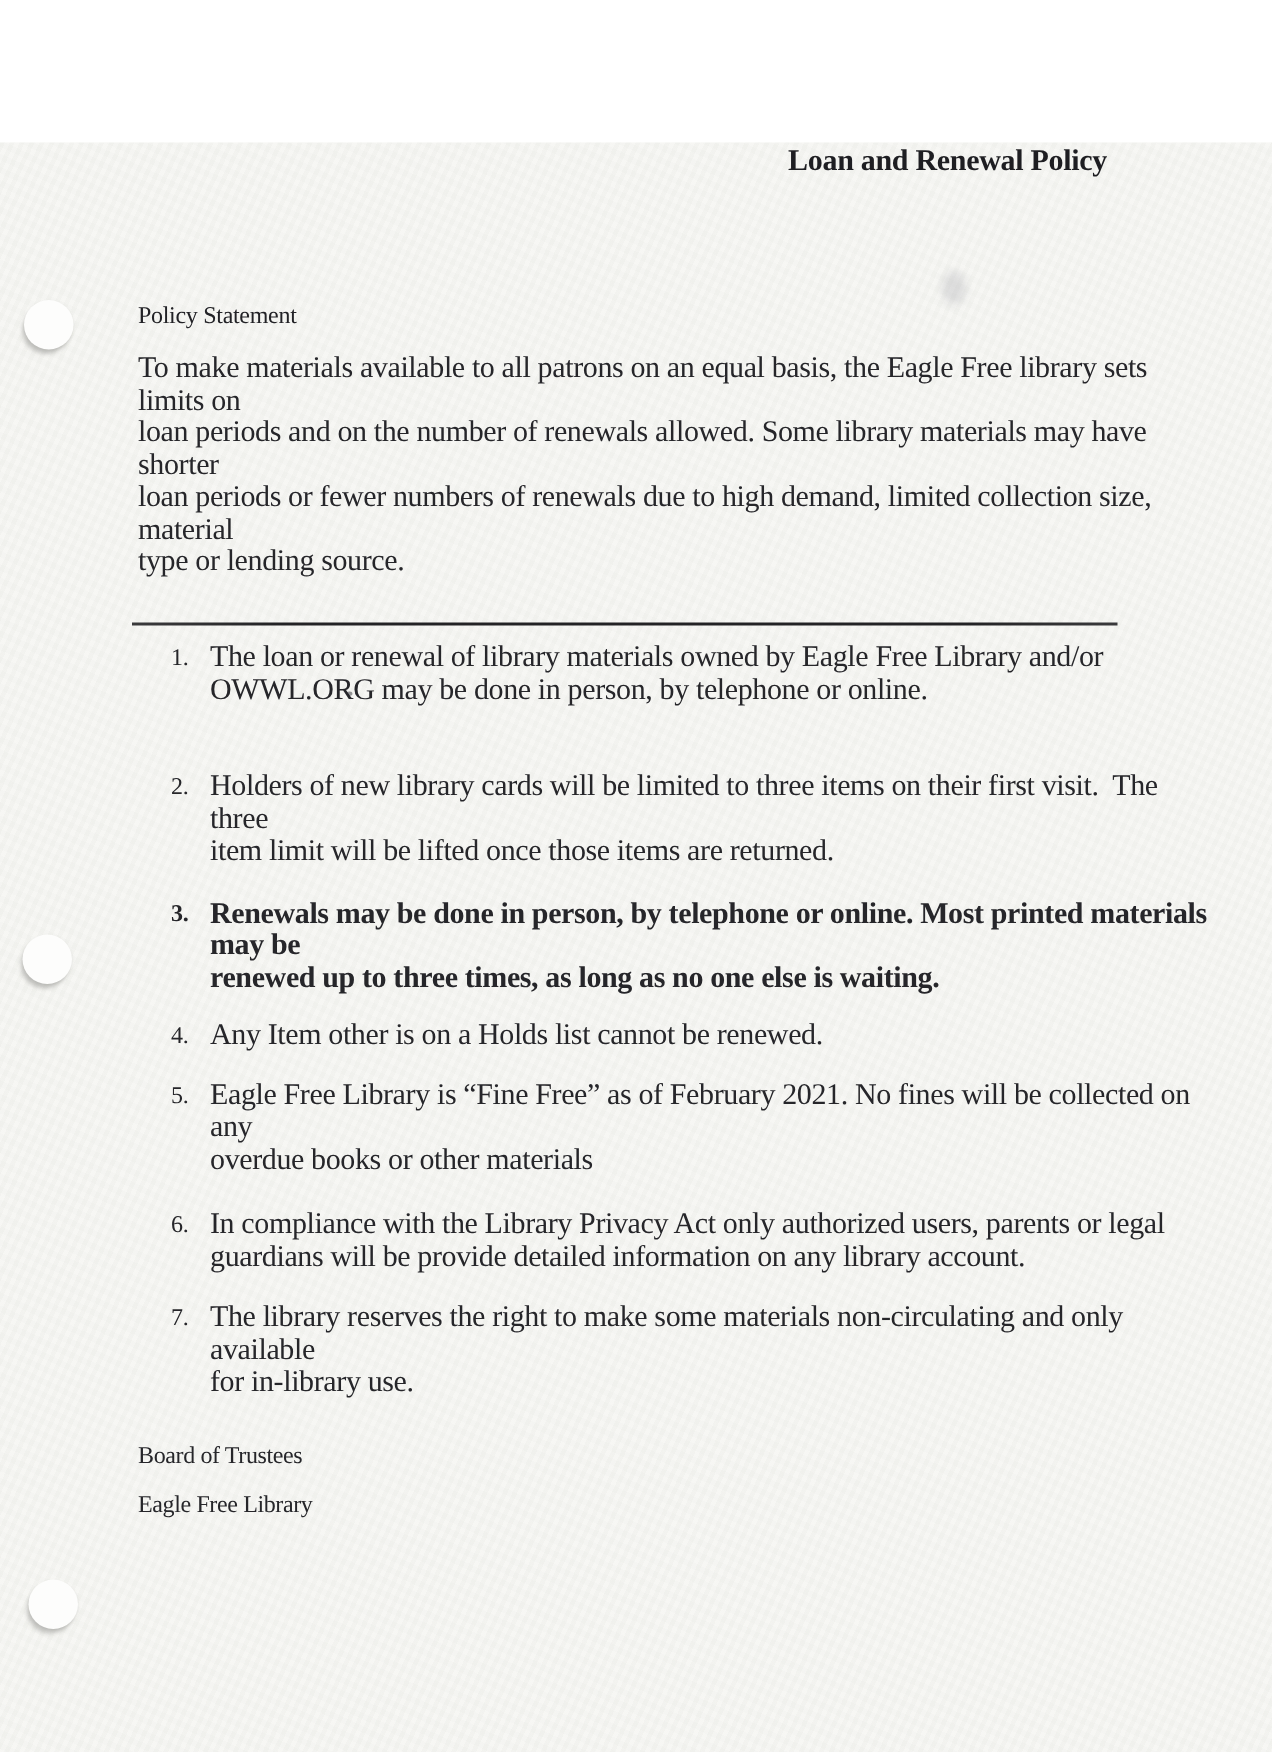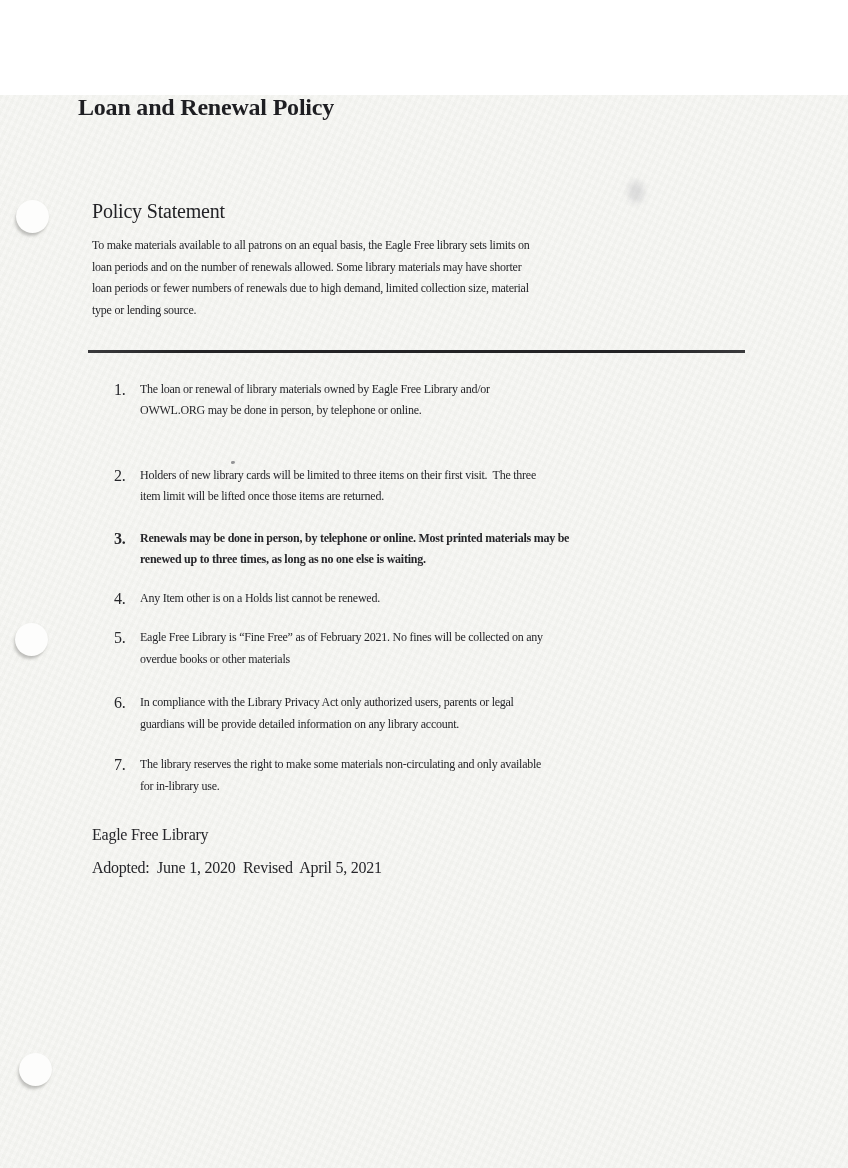--- a/index.html
+++ b/index.html
@@ -55,59 +55,59 @@
     width: 4px; height: 3px;
     background: rgba(95,95,100,0.65);
     border-radius: 50% 50% 60% 40%;
   }
 
   
   .doc-title {
     display: block;
     width: 660px;
     margin: 95px 0 0 -14px;
-    text-align: left;
-    font-size: 24px;
+    text-align: right;
+    font-size: 20px;
     font-weight: 700;
     line-height: 24px;
     letter-spacing: -0.2px;
     color: #1e1e22;
   }
 
   .section-heading {
-    font-size: 20px;
+    font-size: 16px;
     font-weight: 400;
     line-height: 24px;
     letter-spacing: -0.2px;
     color: #222226;
   }
   .ps-heading { margin-top: 80px; }
   .reg-heading { margin-top: 44px; }
 
   .body-text {
     white-space: pre-wrap;
-    font-size: 12px;
+    font-size: 20px;
     line-height: 21.5px;
     letter-spacing: -0.25px;
   }
 
   .ps-body { margin-top: 12px; }
 
   .rule {
     border: none;
     width: 657px;
     height: 2.5px;
     margin: 29px 0 0 -4px;
     background: linear-gradient(90deg, #3a3a3c, #232325 15%, #232325 85%, #3a3a3c);
   }
 
   .reg-list {
     list-style: none;
     counter-reset: reg;
-    margin-top: 26px;
+    margin-top: 11px;
     padding-left: 48px;
   }
   .reg-list li {
     position: relative;
     margin-bottom: 19px;
   }
   .reg-list li::before {
     counter-increment: reg;
     content: counter(reg) ".";
     position: absolute;
@@ -166,17 +166,17 @@
       <li class="body-text">Eagle Free Library is “Fine Free” as of February 2021. No fines will be collected on any
 overdue books or other materials</li>
       <li class="body-text">In compliance with the Library Privacy Act only authorized users, parents or legal
 guardians will be provide detailed information on any library account.</li>
       <li class="body-text">The library reserves the right to make some materials non-circulating and only available
 for in-library use.</li>
     </ol>
   </section>
 
   <footer class="doc-footer">
+    <p class="footer-line">Board of Trustees</p>
     <p class="footer-line">Eagle Free Library</p>
-    <p class="footer-line">Adopted:  June 1, 2020  Revised  April 5, 2021</p>
   </footer>
 
 </div>
 
 </body></html>

